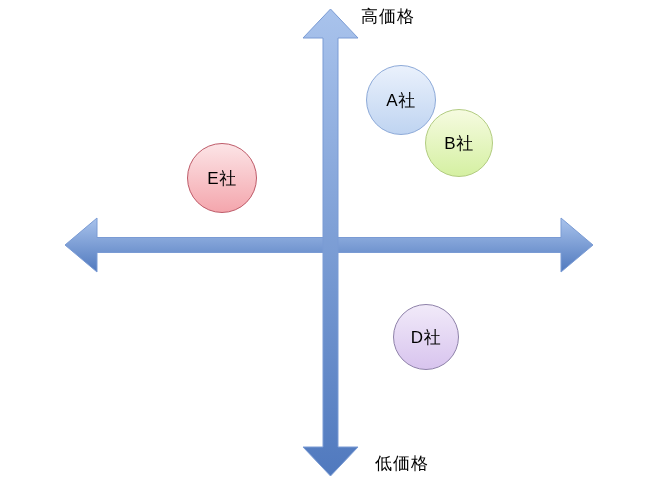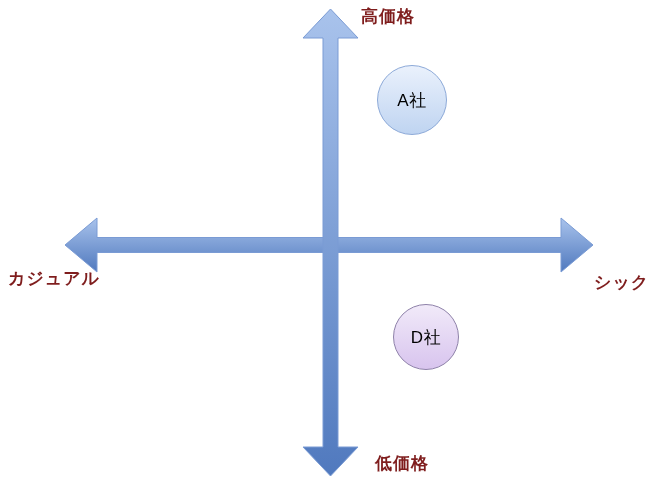--- a/index.html
+++ b/index.html
@@ -7,23 +7,23 @@
     position: relative;
     width: 648px;
     height: 486px;
     background: #ffffff;
     overflow: hidden;
     font-family: "Liberation Sans", "DejaVu Sans", sans-serif;
   }
   #axes-svg { position: absolute; left: 0; top: 0; width: 648px; height: 486px; }
   .axis-label {
     position: absolute;
-    color: #7f1d1d;
+    color: #000000;
     font-size: 17px;
-    font-weight: 700;
+    font-weight: 400;
     letter-spacing: 1px;
     white-space: nowrap;
     user-select: none;
   }
   .bubble {
     position: absolute;
     border-radius: 50%;
     border: 1.5px solid #888888;
     display: flex;
     align-items: center;
@@ -55,27 +55,31 @@
       </linearGradient>
     </defs>
 
     <path class="arrow-outline" d="M 65,245 L 97,218 L 97,237.5 L 561,237.5 L 561,218 L 593,245 L 561,272 L 561,252.5 L 97,252.5 L 97,272 Z" fill="url(#gradH)" stroke="#7A9BD4" stroke-width="1" stroke-linejoin="round"></path>
 
     <path class="arrow-outline" d="M 330.5,9 L 358,38 L 338,38 L 338,447 L 358,447 L 330.5,476 L 303,447 L 323,447 L 323,38 L 303,38 Z" fill="url(#gradV)" stroke="#7A9BD4" stroke-width="1" stroke-linejoin="round"></path>
   </svg>
 
   <div class="axis-label" style="left:361px; top:5px;">高価格</div>
   <div class="axis-label" style="left:375px; top:452px;">低価格</div>
-  <div class="axis-label" style="left:8px; top:267px;">カジュアル</div>
-  <div class="axis-label" style="left:594px; top:271px;">シック</div>
 
-  <div class="bubble" style="left: 377px; top: 65px; width: 70px; height: 70px; background: linear-gradient(rgb(234, 241, 252) 0%, rgb(191, 212, 241) 100%); border-color: rgb(140, 169, 216);">
+  <div class="bubble" style="left: 366px; top: 65px; width: 70px; height: 70px; background: linear-gradient(rgb(234, 241, 252) 0%, rgb(191, 212, 241) 100%); border-color: rgb(140, 169, 216);">
     <span class="bubble-label">A社</span>
   </div>
 
+  <div class="bubble" style="left: 425px; top: 109px; width: 68px; height: 68px; background: linear-gradient(rgb(246, 251, 224) 0%, rgb(213, 240, 162) 100%); border-color: rgb(178, 204, 128);">
+    <span class="bubble-label">B社</span>
+  </div>
 
+  <div class="bubble" style="left: 187px; top: 143px; width: 70px; height: 70px; background: linear-gradient(rgb(252, 228, 230) 0%, rgb(244, 166, 173) 100%); border-color: rgb(190, 90, 104);">
+    <span class="bubble-label">E社</span>
+  </div>
 
 
   <div class="bubble" style="left: 393px; top: 304px; width: 66px; height: 66px; background: linear-gradient(rgb(241, 234, 249) 0%, rgb(216, 196, 238) 100%); border-color: rgb(142, 129, 169); text-align: center;">
     <span class="bubble-label">D社</span>
   </div>
 
 </div>
 
 </body></html>

